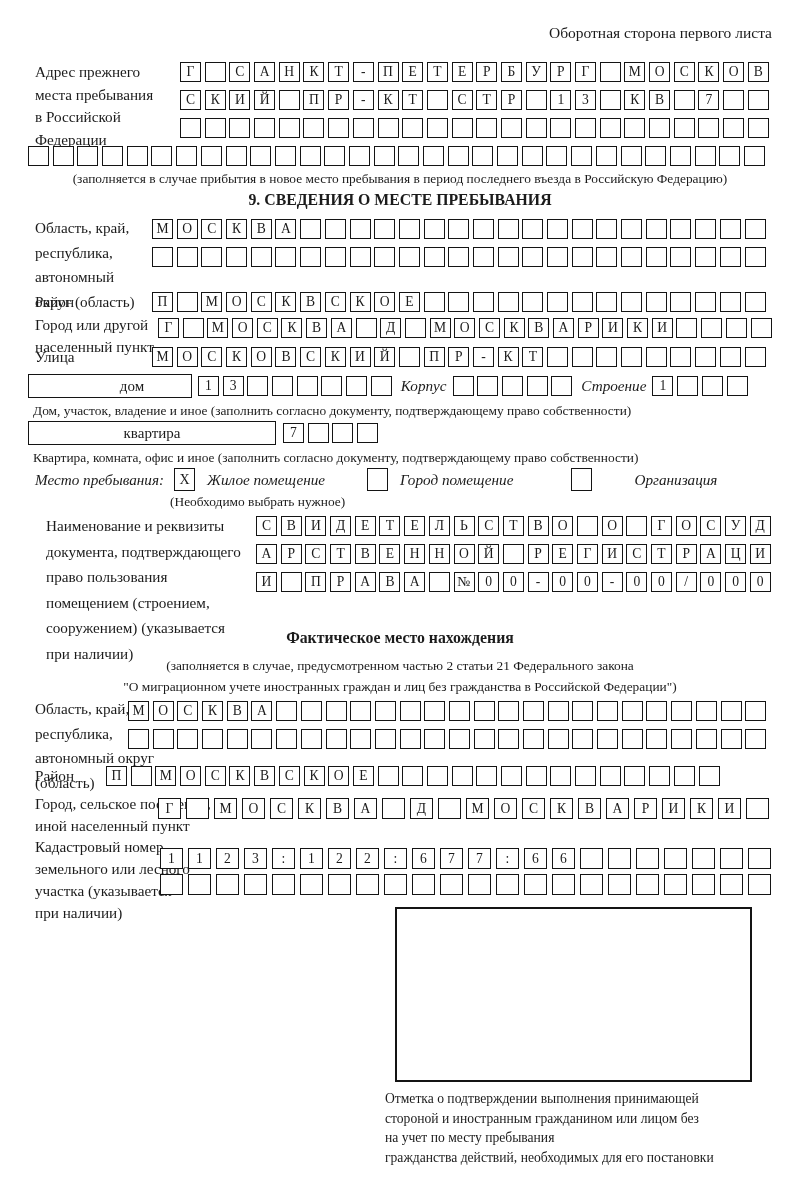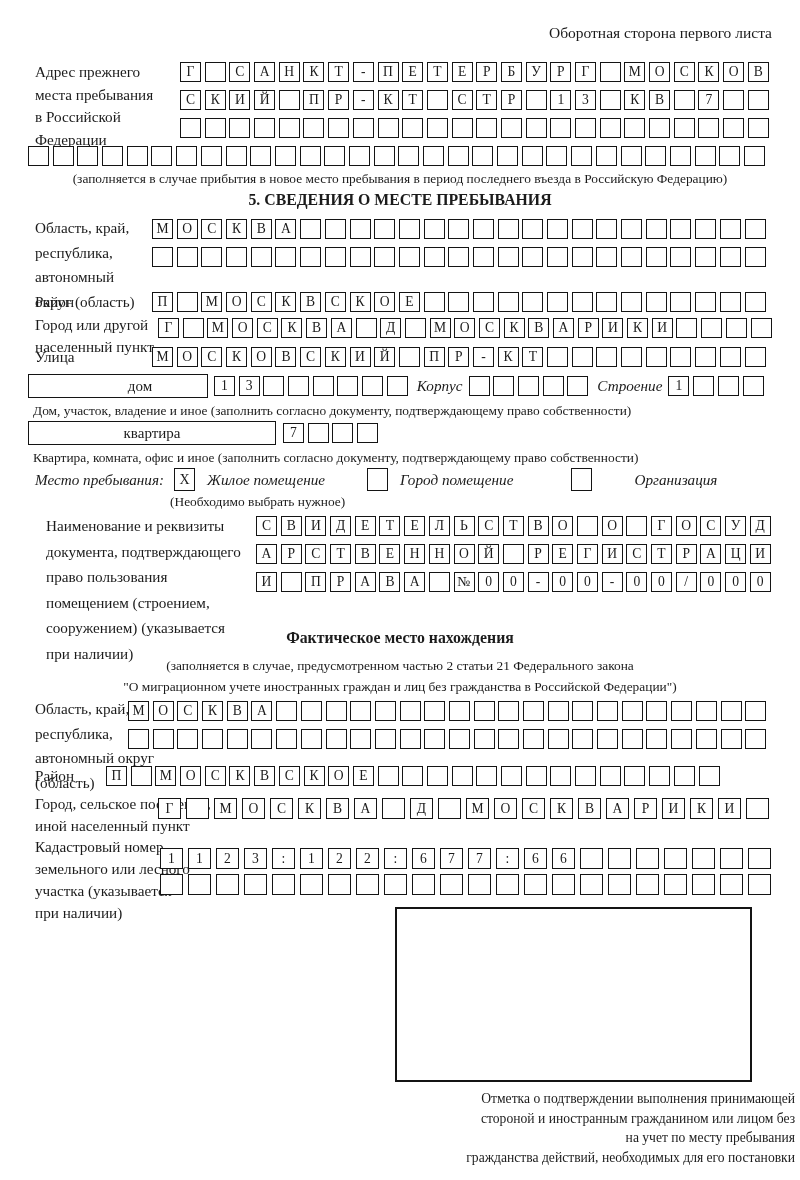--- a/index.html
+++ b/index.html
@@ -26,21 +26,21 @@
     box-sizing:border-box;border:1.7px solid #141414;height:24px;
     display:flex;align-items:center;justify-content:center;font-size:15px;background:#fff;
   }
   .inlinerow{display:flex;align-items:center;}
   .chk{
     box-sizing:border-box;width:21px;height:23px;border:1.7px solid #141414;
     display:flex;align-items:center;justify-content:center;font-size:14px;background:#fff;
   }
   .opt-label{font-size:15.2px;white-space:nowrap;font-style:italic;}
   .stamp{box-sizing:border-box;border:2px solid #141414;background:#fff;}
-  .cap{font-size:13.6px;line-height:19.5px;text-align:right;}
+  .cap{font-size:13.6px;line-height:19.5px;text-align:left;}
 </style>
 </head>
 <body>
 
 <div class="page">
 
   <div class="abs hdr" style="top:24px;right:28px;">Оборотная сторона первого листа</div>
 
   <div class="abs lbl" style="left:35px;top:61px;">
       <div>Адрес прежнего</div>
@@ -153,21 +153,21 @@
       <span class="cell"></span>
       <span class="cell"></span>
       <span class="cell"></span>
       <span class="cell"></span>
       <span class="cell"></span>
       <span class="cell"></span>
       <span class="cell"></span>
     </div>
   <div class="abs note center" style="top:171px;">(заполняется в случае прибытия в новое место пребывания в период последнего въезда в Российскую Федерацию)</div>
 
-  <div class="abs title center" style="top:191px;">5. СВЕДЕНИЯ О МЕСТЕ ПРЕБЫВАНИЯ</div>
+  <div class="abs title center" style="top:191px;">9. СВЕДЕНИЯ О МЕСТЕ ПРЕБЫВАНИЯ</div>
 
   <div class="abs lbl" style="left:35px;top:216px;line-height:24.5px;">
       <div>Область, край,</div>
       <div>республика,</div>
       <div>автономный</div>
       <div>округ (область)</div>
     </div>
   <div class="abs boxrow" style="left:152px;top:219px;">
       <span class="cell">М</span>
       <span class="cell">О</span>
@@ -307,21 +307,21 @@
       <span class="cell"></span>
       <span class="cell"></span>
       <span class="cell"></span>
       <span class="cell"></span>
       <span class="cell"></span>
       <span class="cell"></span>
       <span class="cell"></span>
     </div>
 
   <div class="abs inlinerow" style="left:28px;top:374px;">
-    <div class="rect" style="width:180px;margin-right:6px;padding-left:44px;">
+    <div class="rect" style="width:164px;margin-right:6px;padding-left:44px;">
       <span>дом</span>
     </div>
     <div class="boxrow">
         <span class="cell">1</span>
         <span class="cell">3</span>
         <span class="cell"></span>
         <span class="cell"></span>
         <span class="cell"></span>
         <span class="cell"></span>
         <span class="cell"></span>

